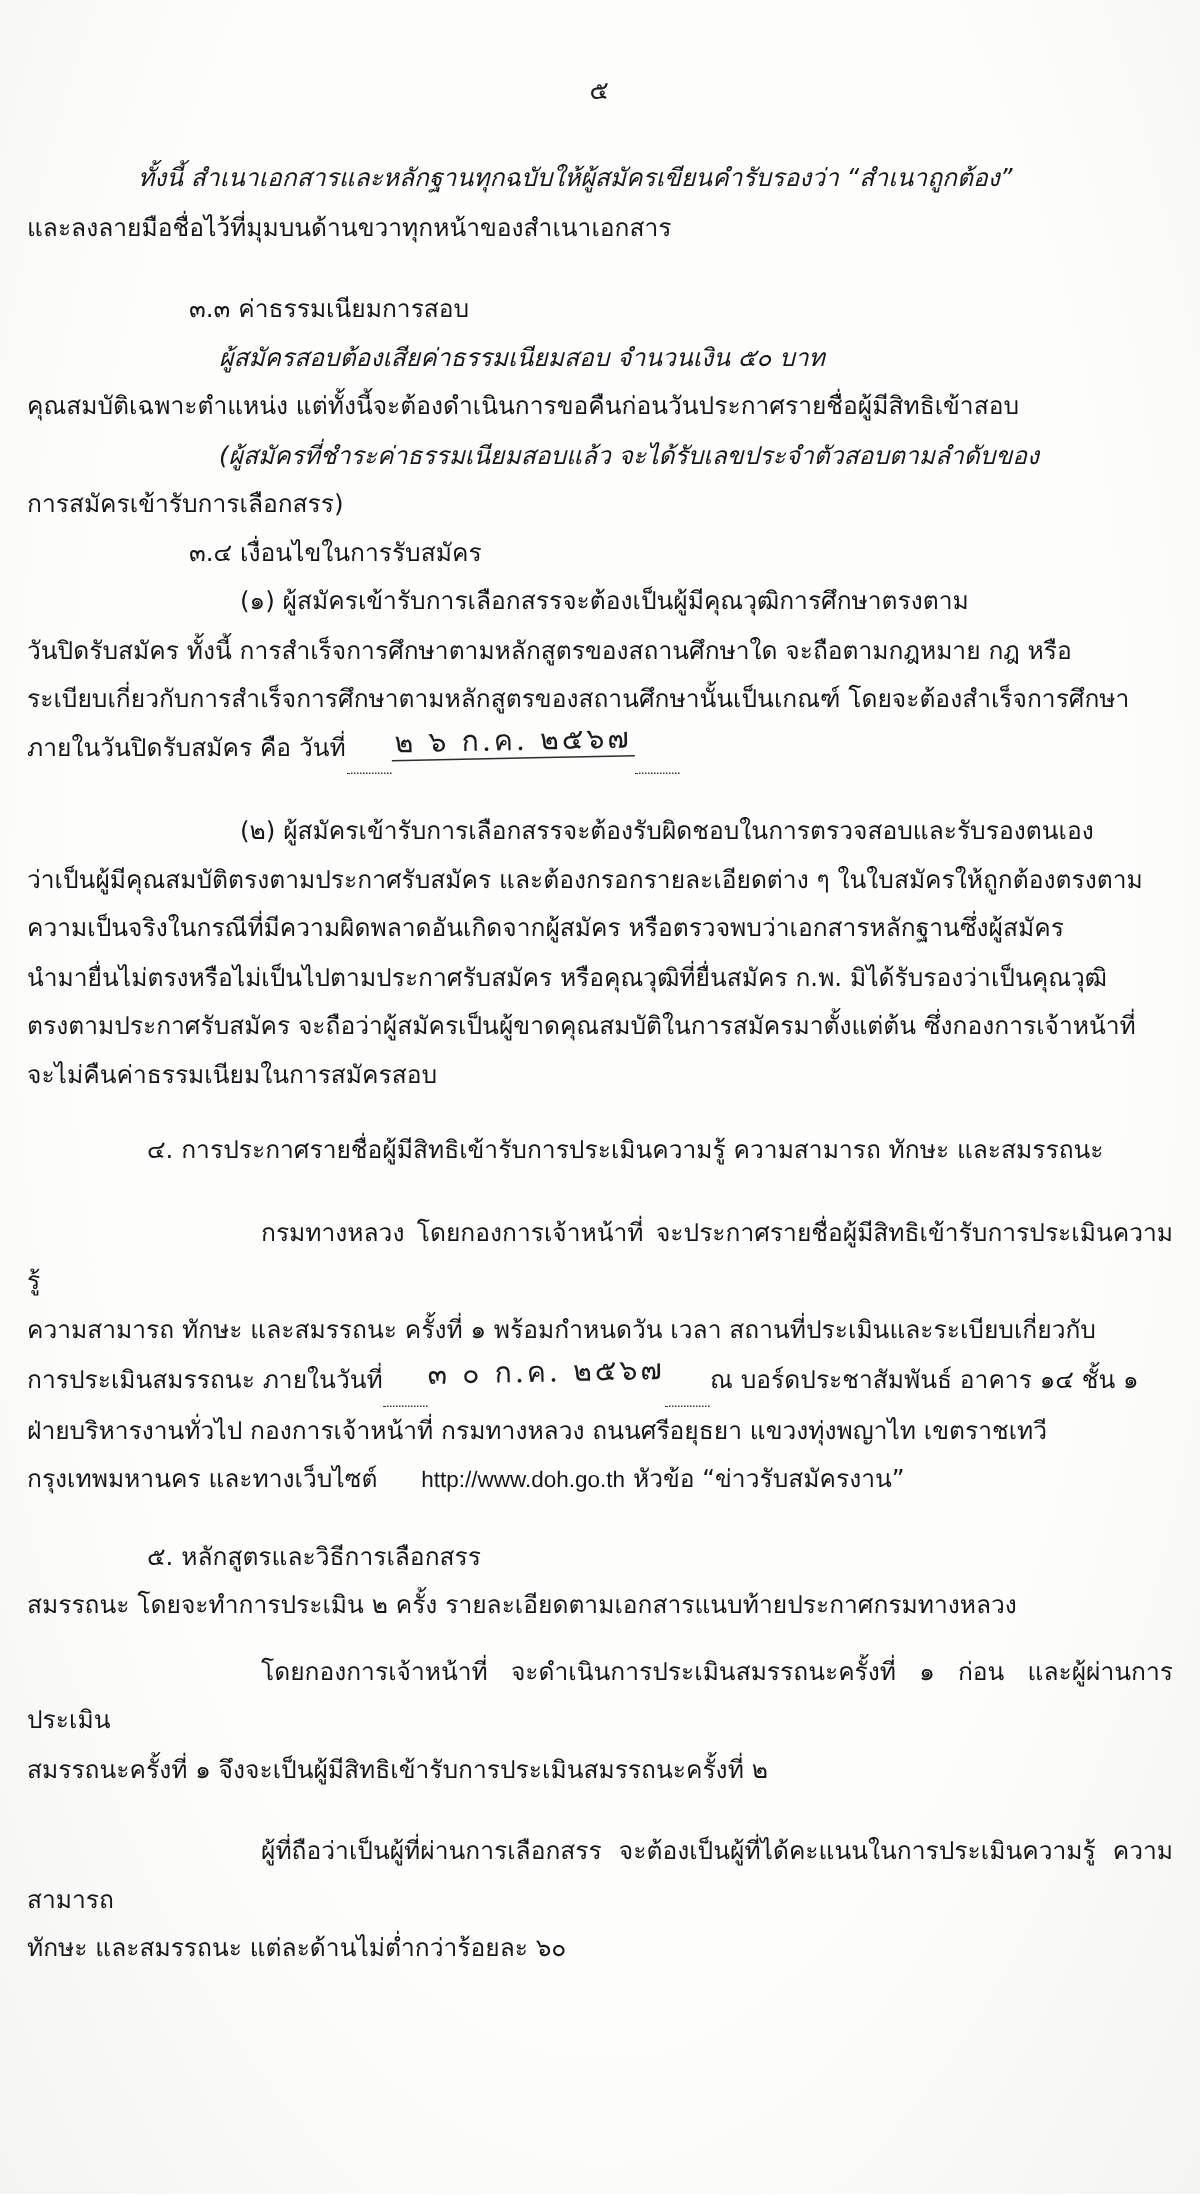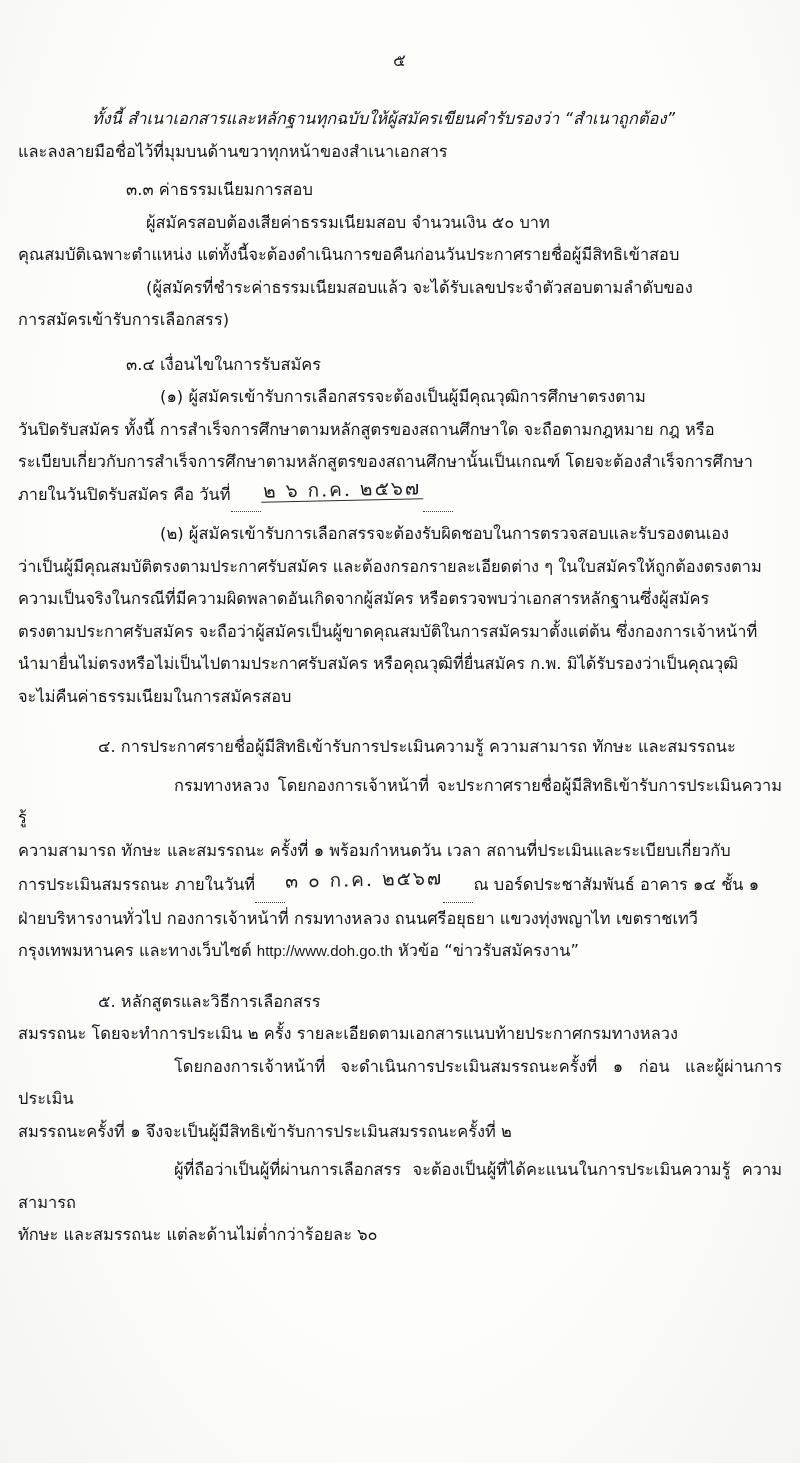--- a/index.html
+++ b/index.html
@@ -43,31 +43,31 @@
     font-size: 16.4px;
     line-height: 32.5px;
     text-align: justify;
     color: #15171a;
   }
   p {
     margin: 0;
   }
   .ind-1 { text-indent: 0; }
   .ind-2 { text-indent: 74px; font-style: italic; }
-  .ind-4 { text-indent: 128px; }
+  .ind-4 { text-indent: 128px; font-style: italic; }
   .ind-5 { text-indent: 142px; }
-  .ind-7 { text-indent: 156px; }
+  .ind-7 { text-indent: 156px; margin-top: 12px; }
   .heading {
     text-indent: 108px;
   }
   .section-head {
     text-indent: 80px;
   }
-  .gap-sm { margin-top: 6px; }
-  .gap-md { margin-top: 12px; }
+  .gap-sm { margin-top: 22px; }
+  .gap-md { }
   .gap-lg { margin-top: 18px; }
 
   
   .handwritten {
     font-family: "DejaVu Serif", serif;
     font-size: 19px;
     letter-spacing: 2px;
     color: #1a1c1f;
     display: inline-block;
     transform: translateY(-4px) rotate(-1.2deg);
@@ -80,20 +80,21 @@
   }
   .underline-hand {
     display: inline-block;
     border-bottom: 1.5px solid #2b2d30;
     padding: 0 2px;
     line-height: 1.1;
   }
   .link {
     font-family: "Liberation Sans", sans-serif;
     font-size: 15px;
+    margin-left: 24px;
   }
 </style>
 </head>
 <body>
 
 <div class="page">
   <div class="doc">
 
     <div class="page-number"><span>๕</span></div>
 
@@ -112,22 +113,22 @@
       <p class="ind-5">(๑)  ผู้สมัครเข้ารับการเลือกสรรจะต้องเป็นผู้มีคุณวุฒิการศึกษาตรงตาม</p>
       <p class="ind-1">วันปิดรับสมัคร  ทั้งนี้  การสำเร็จการศึกษาตามหลักสูตรของสถานศึกษาใด  จะถือตามกฎหมาย  กฎ  หรือ</p>
       <p class="ind-1">ระเบียบเกี่ยวกับการสำเร็จการศึกษาตามหลักสูตรของสถานศึกษานั้นเป็นเกณฑ์  โดยจะต้องสำเร็จการศึกษา</p>
       <p class="ind-1">
         <span>ภายในวันปิดรับสมัคร  คือ  วันที่</span><span class="dotted" style="width:14px;">&nbsp;</span><span class="handwritten underline-hand">๒ ๖ ก.ค. ๒๕๖๗</span><span class="dotted" style="width:18px;">&nbsp;</span>
       </p>
 
       <p class="ind-5 gap-sm">(๒)  ผู้สมัครเข้ารับการเลือกสรรจะต้องรับผิดชอบในการตรวจสอบและรับรองตนเอง</p>
       <p class="ind-1">ว่าเป็นผู้มีคุณสมบัติตรงตามประกาศรับสมัคร  และต้องกรอกรายละเอียดต่าง ๆ ในใบสมัครให้ถูกต้องตรงตาม</p>
       <p class="ind-1">ความเป็นจริงในกรณีที่มีความผิดพลาดอันเกิดจากผู้สมัคร  หรือตรวจพบว่าเอกสารหลักฐานซึ่งผู้สมัคร</p>
+      <p class="ind-1">นำมายื่นไม่ตรงหรือไม่เป็นไปตามประกาศรับสมัคร  หรือคุณวุฒิที่ยื่นสมัคร ก.พ. มิได้รับรองว่าเป็นคุณวุฒิ</p>
       <p class="ind-1">ตรงตามประกาศรับสมัคร  จะถือว่าผู้สมัครเป็นผู้ขาดคุณสมบัติในการสมัครมาตั้งแต่ต้น  ซึ่งกองการเจ้าหน้าที่</p>
-      <p class="ind-1">นำมายื่นไม่ตรงหรือไม่เป็นไปตามประกาศรับสมัคร  หรือคุณวุฒิที่ยื่นสมัคร ก.พ. มิได้รับรองว่าเป็นคุณวุฒิ</p>
       <p class="ind-1">จะไม่คืนค่าธรรมเนียมในการสมัครสอบ</p>
 
       <p class="section-head gap-lg">๔. การประกาศรายชื่อผู้มีสิทธิเข้ารับการประเมินความรู้ ความสามารถ ทักษะ และสมรรถนะ</p>
 
       <p class="ind-7 gap-sm">กรมทางหลวง โดยกองการเจ้าหน้าที่ จะประกาศรายชื่อผู้มีสิทธิเข้ารับการประเมินความรู้</p>
       <p class="ind-1">ความสามารถ ทักษะ และสมรรถนะ ครั้งที่ ๑ พร้อมกำหนดวัน เวลา สถานที่ประเมินและระเบียบเกี่ยวกับ</p>
       <p class="ind-1">
         <span>การประเมินสมรรถนะ ภายในวันที่</span><span class="dotted" style="width:18px;">&nbsp;</span><span class="handwritten">๓ ๐  ก.ค. ๒๕๖๗</span><span class="dotted" style="width:16px;">&nbsp;</span><span>ณ  บอร์ดประชาสัมพันธ์  อาคาร ๑๔ ชั้น ๑</span>
       </p>
       <p class="ind-1">ฝ่ายบริหารงานทั่วไป กองการเจ้าหน้าที่  กรมทางหลวง  ถนนศรีอยุธยา  แขวงทุ่งพญาไท  เขตราชเทวี</p>

